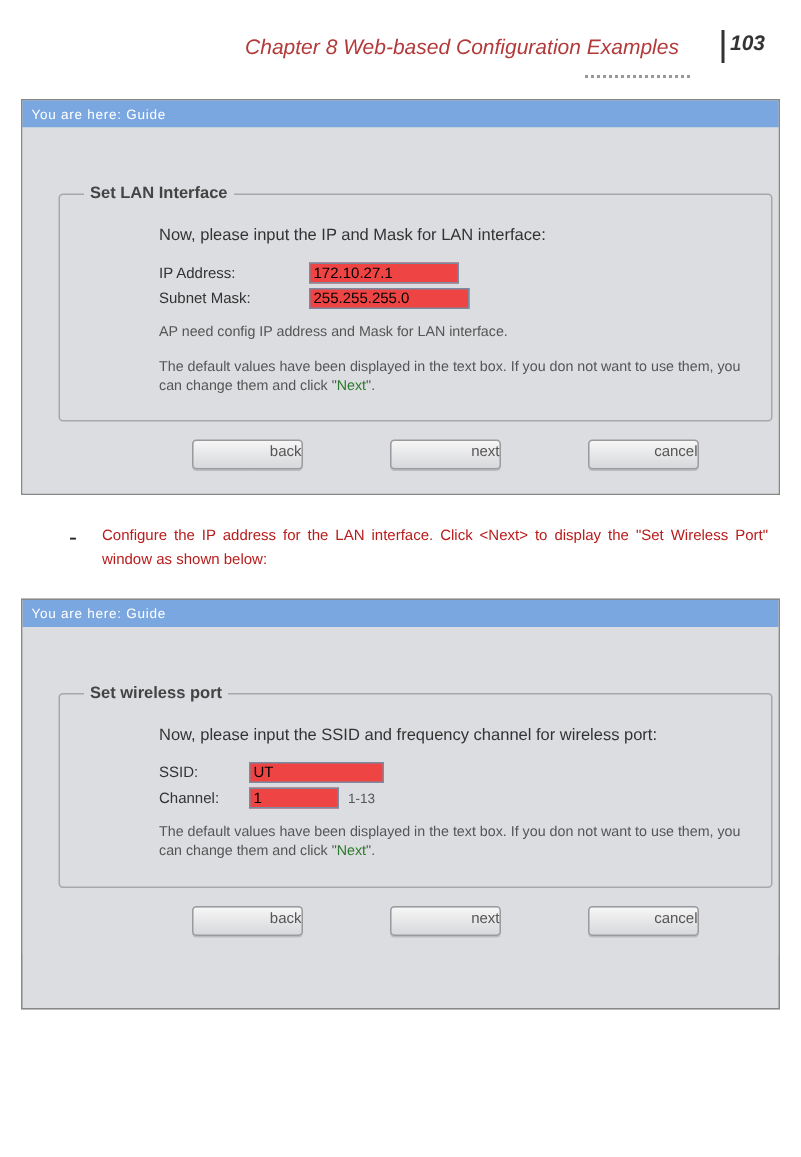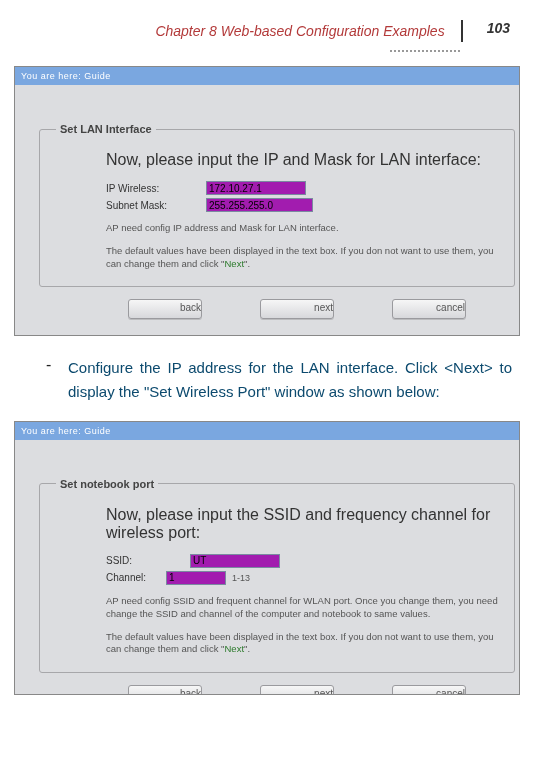--- a/index.html
+++ b/index.html
@@ -11,33 +11,33 @@
     width: 534px;
   }
   .page {
     padding: 20px 14px 0 14px;
     box-sizing: border-box;
   }
   .header-row {
     display: flex;
     justify-content: flex-end;
     align-items: center;
-    gap: 16px;
+    gap: 28px;
     font-style: italic;
     color: #b33a3a;
     font-size: 14px;
     padding-right: 10px;
     margin-bottom: 4px;
   }
   .page-num {
     font-style: italic;
     font-weight: bold;
     color: #333;
     border-left: 2px solid #333;
-    padding-left: 24px;
+    padding-left: 4px;
     padding-bottom: 6px;
   }
   .dotted {
     height: 6px;
     display: flex;
     justify-content: flex-end;
     padding-right: 60px;
     margin-bottom: 14px;
   }
   .dotted-inner {
@@ -69,40 +69,40 @@
     margin: 0;
     position: relative;
   }
   legend {
     font-size: 11px;
     font-weight: bold;
     color: #444;
     padding: 0 4px;
   }
   .intro {
-    font-size: 16px;
+    font-size: 11px;
     color: #333;
     margin: 6px 0 12px 50px;
   }
   .form-row {
     display: flex;
     align-items: center;
     margin: 3px 0 3px 50px;
     font-size: 10px;
     color: #333;
   }
   .form-label {
     width: 100px;
   }
   .form-input {
     height: 14px;
     font-size: 10px;
     padding: 0 2px;
     border: 1px solid #7a8aa0;
-    background: #a21caf;
+    background: #ef4444;
     box-sizing: border-box;
   }
   .after-input {
     font-size: 9px;
     color: #555;
     margin-left: 6px;
   }
   .note {
     font-size: 9.5px;
     color: #555;
@@ -124,23 +124,23 @@
     color: #555;
     background: linear-gradient(#f6f6f6, #d7d8db);
     border: 1px solid #9a9a9e;
     border-radius: 3px;
     line-height: 16px;
     text-align: right;
     box-shadow: 0 1px 0 rgba(0,0,0,0.15);
     cursor: pointer;
   }
   .body-text {
-    font-size: 15px;
+    font-size: 10px;
     line-height: 1.55;
-    color: #0c4a6e;
+    color: #b91c1c;
     margin: 0 6px 18px 26px;
     text-align: justify;
   }
   .dash {
     position: absolute;
     left: -22px;
     top: 0;
   }
   .body-text-wrap {
     position: relative;
@@ -169,21 +169,21 @@
     </div>
 
   <div class="shot">
     <div class="titlebar">You are here: Guide</div>
     <div class="panel">
       <fieldset>
         <legend>Set LAN Interface</legend>
         <div class="intro">Now, please input the IP and Mask for LAN interface:</div>
 
         <div class="form-row">
-          <span class="form-label">IP Wireless:</span>
+          <span class="form-label">IP Address:</span>
           <input class="form-input" style="width: 100px;" value="172.10.27.1">
         </div>
         <div class="form-row">
           <span class="form-label">Subnet Mask:</span>
           <input class="form-input" style="width: 107px;" value="255.255.255.0">
         </div>
 
         <div class="note">AP need config IP address and Mask for LAN interface.</div>
         <div class="note">
           <span>The default values have been displayed in the text box. If you don not want to use them, you can change them and click "</span><span class="green">Next</span><span>".</span>
@@ -199,34 +199,33 @@
 
   <div class="body-text-wrap">
     <span class="dash">-</span>
     <div class="body-text" style="margin:0">Configure the IP address for the LAN interface. Click &lt;Next&gt; to display the "Set Wireless Port" window as shown below:</div>
   </div>
 
   <div class="shot cutoff" style="height:272px">
     <div class="titlebar">You are here: Guide</div>
     <div class="panel">
       <fieldset>
-        <legend>Set notebook port</legend>
+        <legend>Set wireless port</legend>
         <div class="intro" style="">Now, please input the SSID and frequency channel for wireless port:</div>
 
         <div class="form-row">
           <span class="form-label" style="width:60px">SSID:</span>
-          <input class="form-input" style="width: 90px; margin-left: 24px;" value="UT">
+          <input class="form-input" style="width: 90px;" value="UT">
         </div>
         <div class="form-row">
           <span class="form-label" style="width:60px">Channel:</span>
           <input class="form-input" style="width: 60px;" value="1">
           <span class="after-input">1-13</span>
         </div>
 
-        <div class="note">AP need config SSID and frequent channel for WLAN port. Once you change them, you need change the SSID and channel of the computer and notebook to same values.</div>
         <div class="note">
           <span>The default values have been displayed in the text box. If you don not want to use them, you can change them and click "</span><span class="green">Next</span><span>".</span>
         </div>
       </fieldset>
       <div class="buttons">
         <div class="btn">back</div>
         <div class="btn">next</div>
         <div class="btn">cancel</div>
       </div>
     </div>

